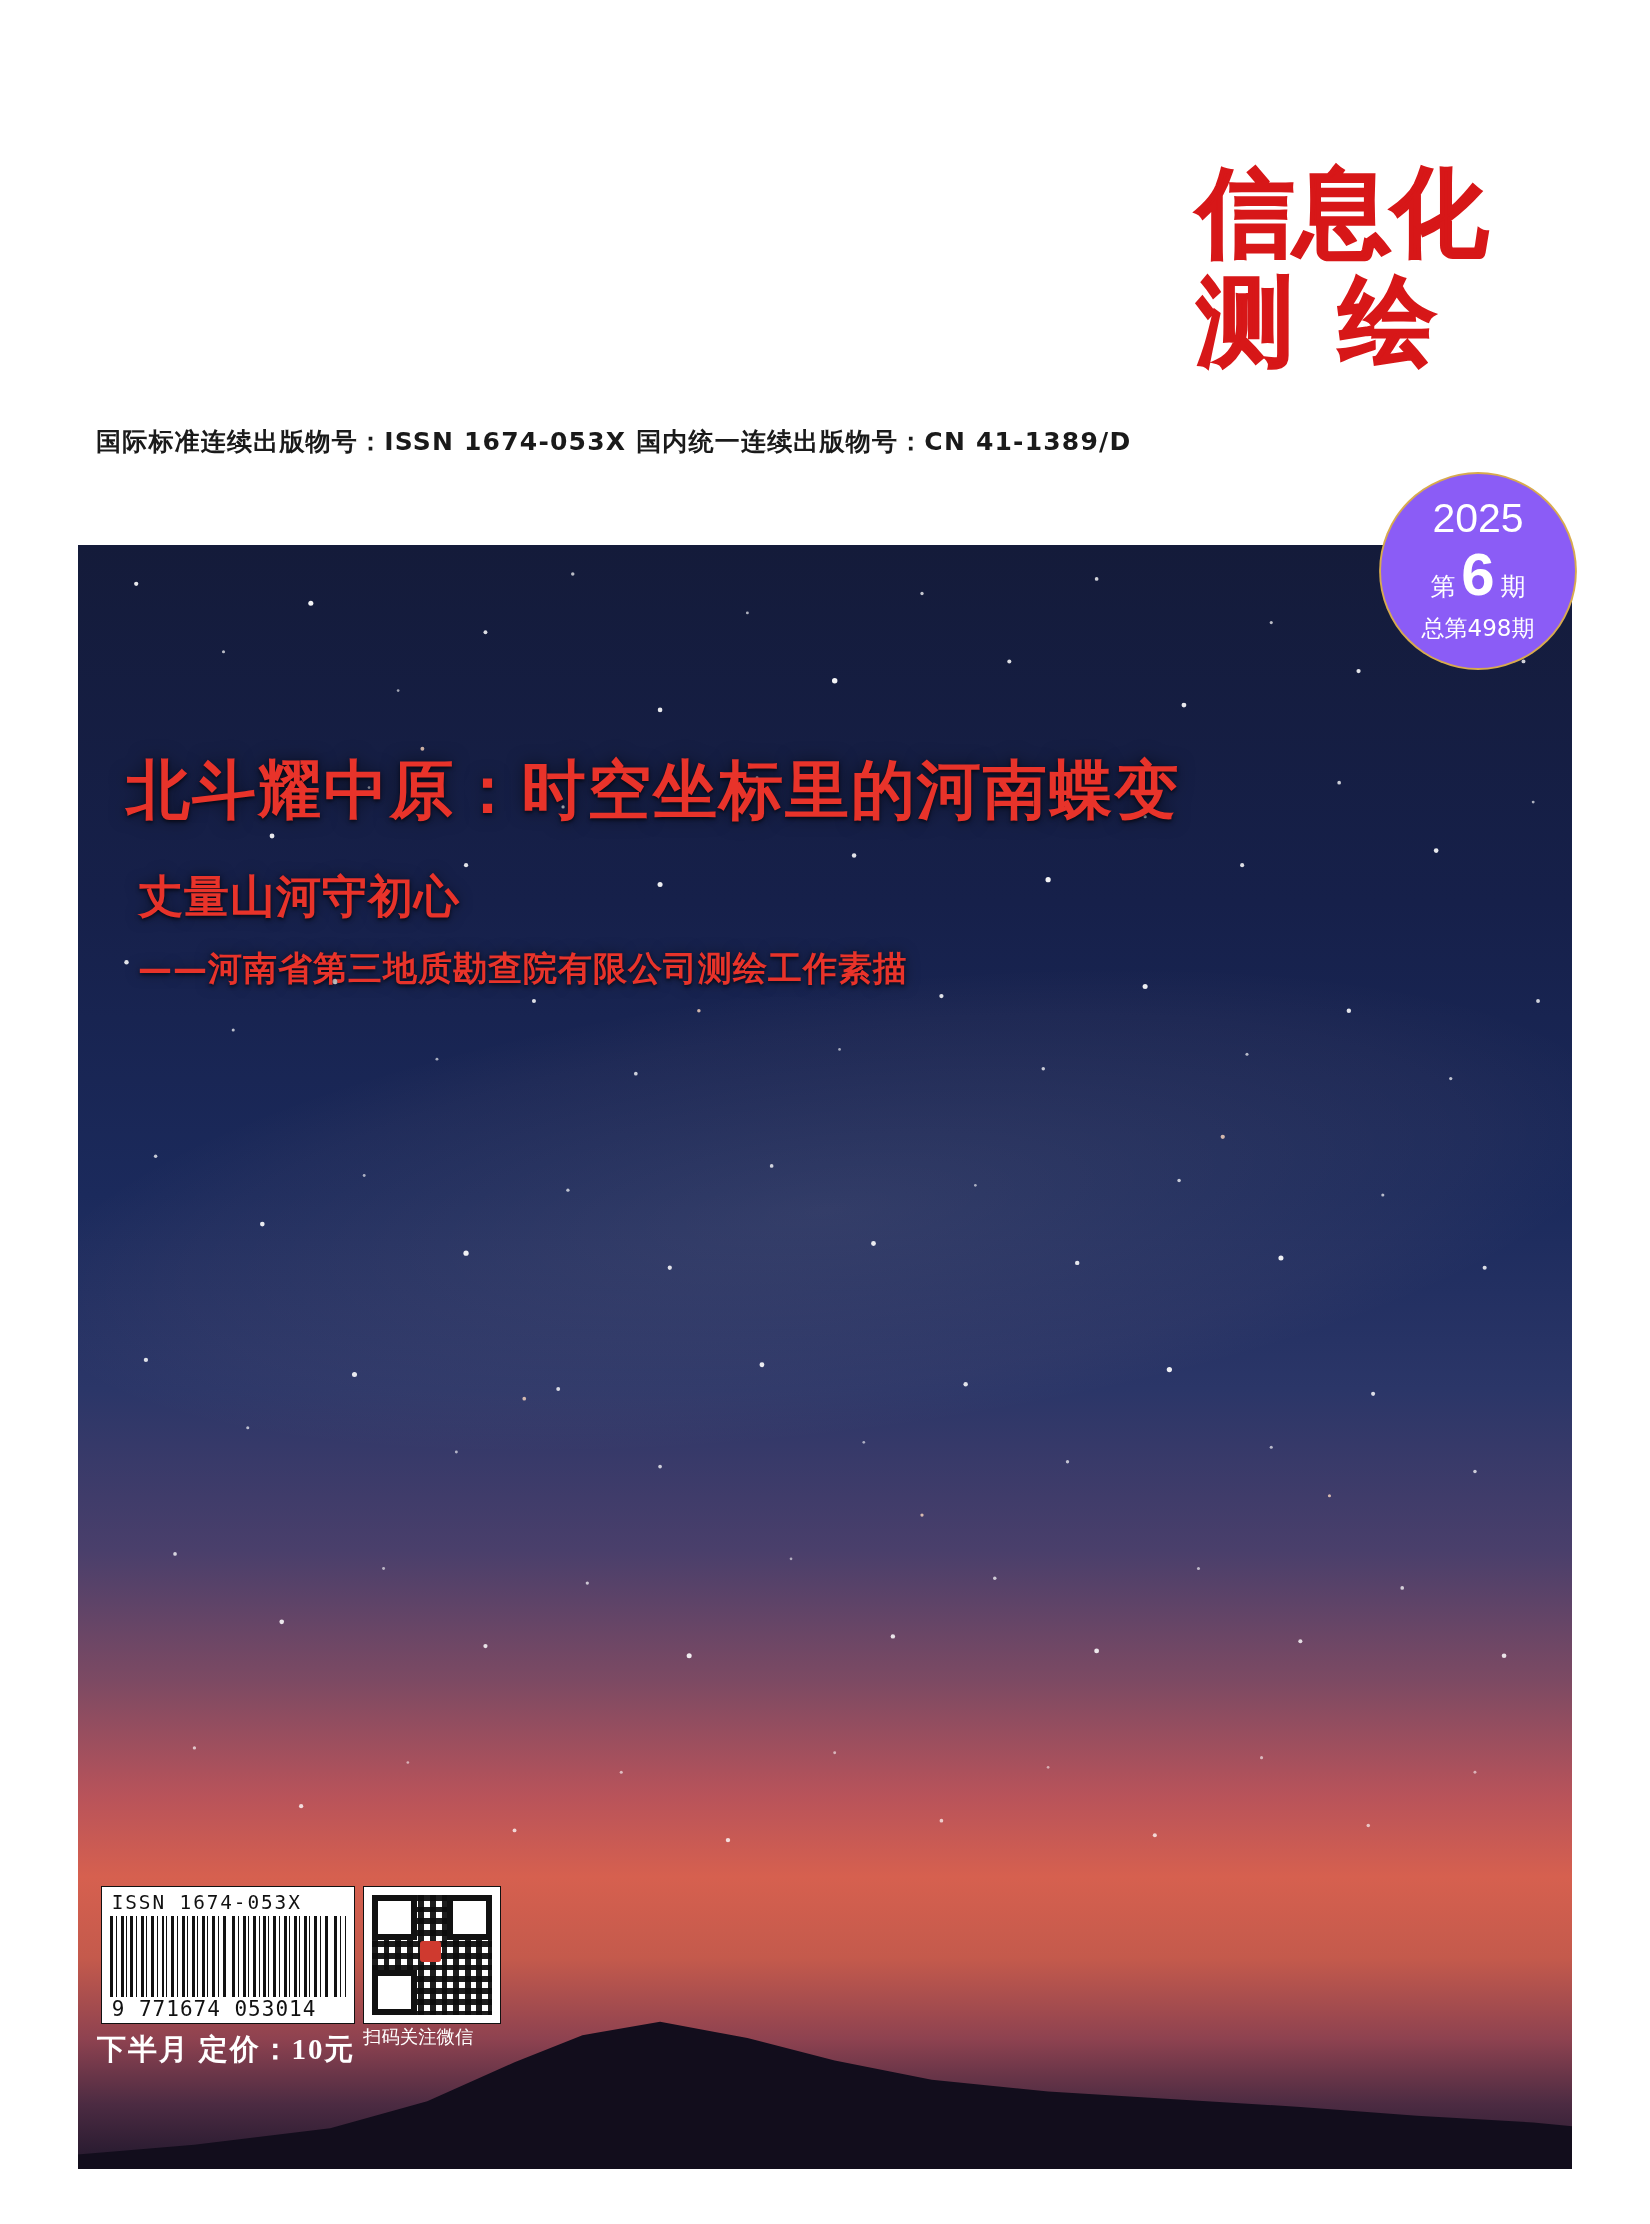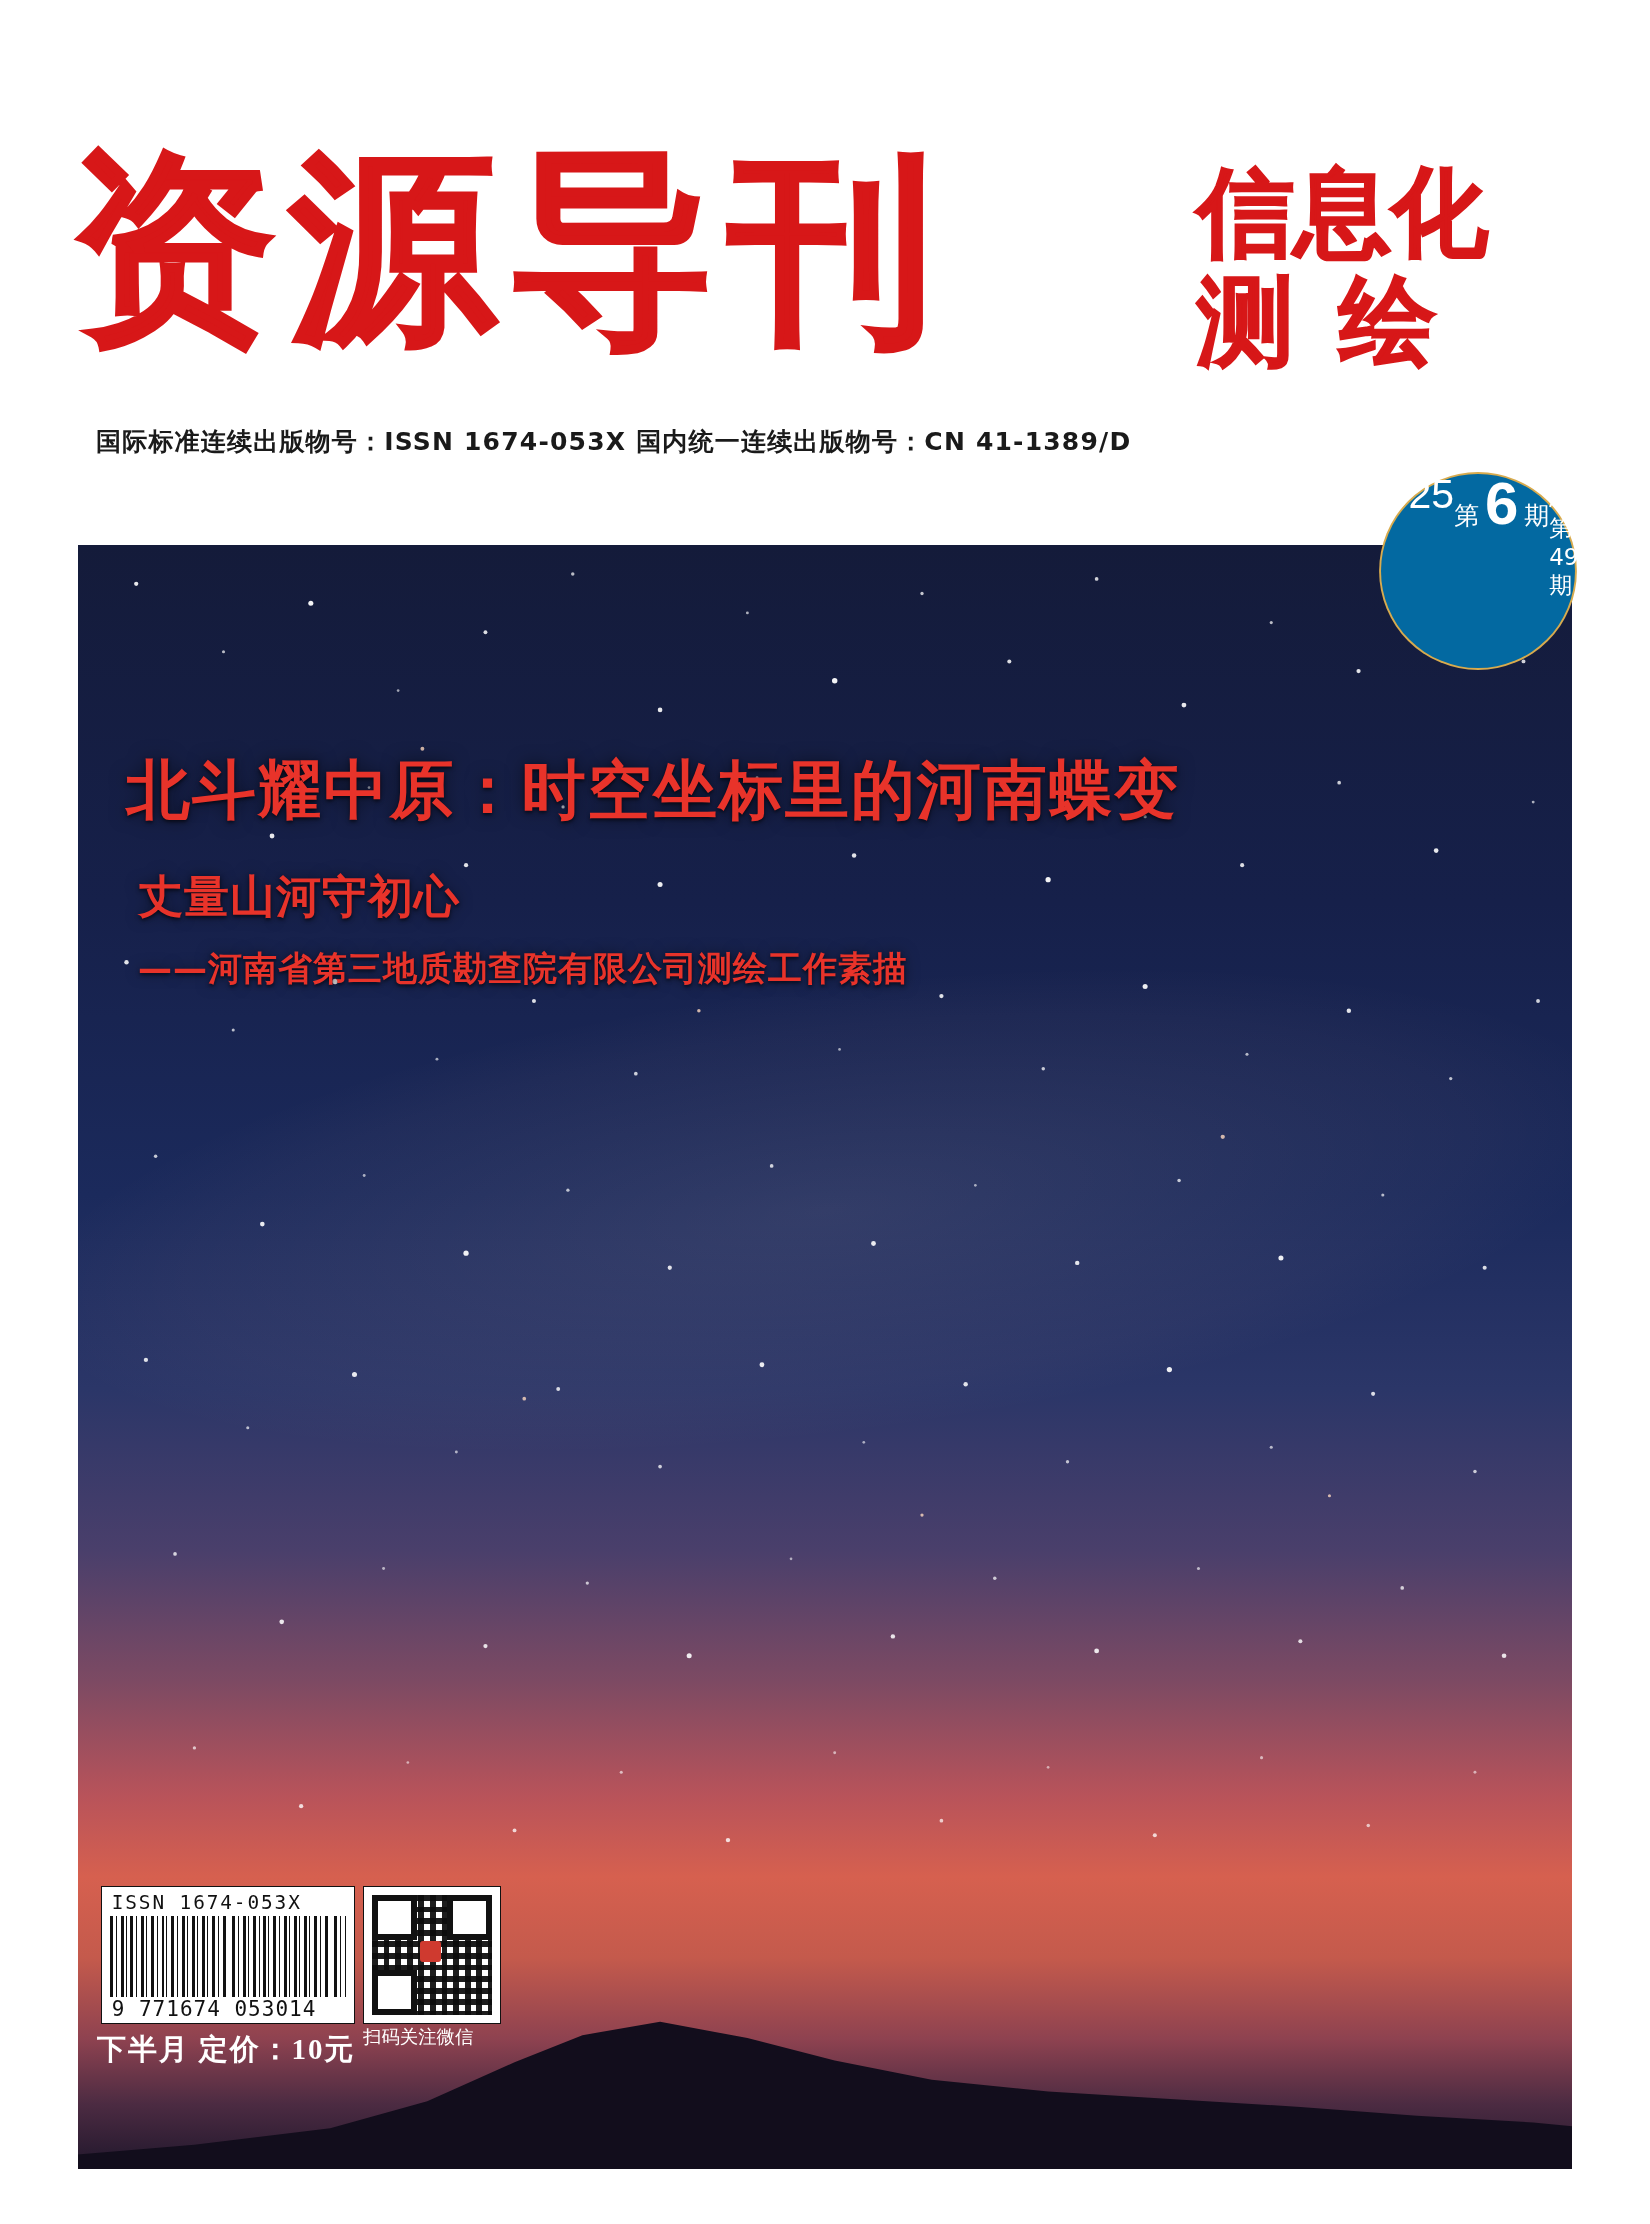--- a/index.html
+++ b/index.html
@@ -75,25 +75,25 @@
   }
 
   
   .issue-badge {
     position: absolute;
     right: 76px;
     top: 474px;
     width: 194px;
     height: 194px;
     border-radius: 50%;
-    background: #0369a1;
+    background: #8b5cf6;
     color: #ffffff;
     display: flex;
-    flex-direction: row;
-    align-items: flex-start;
+    flex-direction: column;
+    align-items: center;
     justify-content: center;
     z-index: 5;
     box-shadow: 0 0 0 1.9px #d8ab4e;
   }
   .issue-year {
     font-size: 41px;
     line-height: 1;
     margin-bottom: 5.8px;
     font-family: "Liberation Sans", sans-serif;
   }
@@ -304,21 +304,20 @@
     z-index: 6;
   }
 </style>
 </head>
 <body>
 
 <div class="cover">
 
   <div class="masthead">
 
-    <div class="title-main">资源导刊</div>
 
     <div class="title-sub-wrap">
       <div class="title-sub-1">信息化</div>
       <div class="title-sub-2">测绘</div>
     </div>
 
     <div class="issn-line">国际标准连续出版物号：ISSN 1674-053X  国内统一连续出版物号：CN 41-1389/D</div>
   </div>
 
   <div class="issue-badge">

